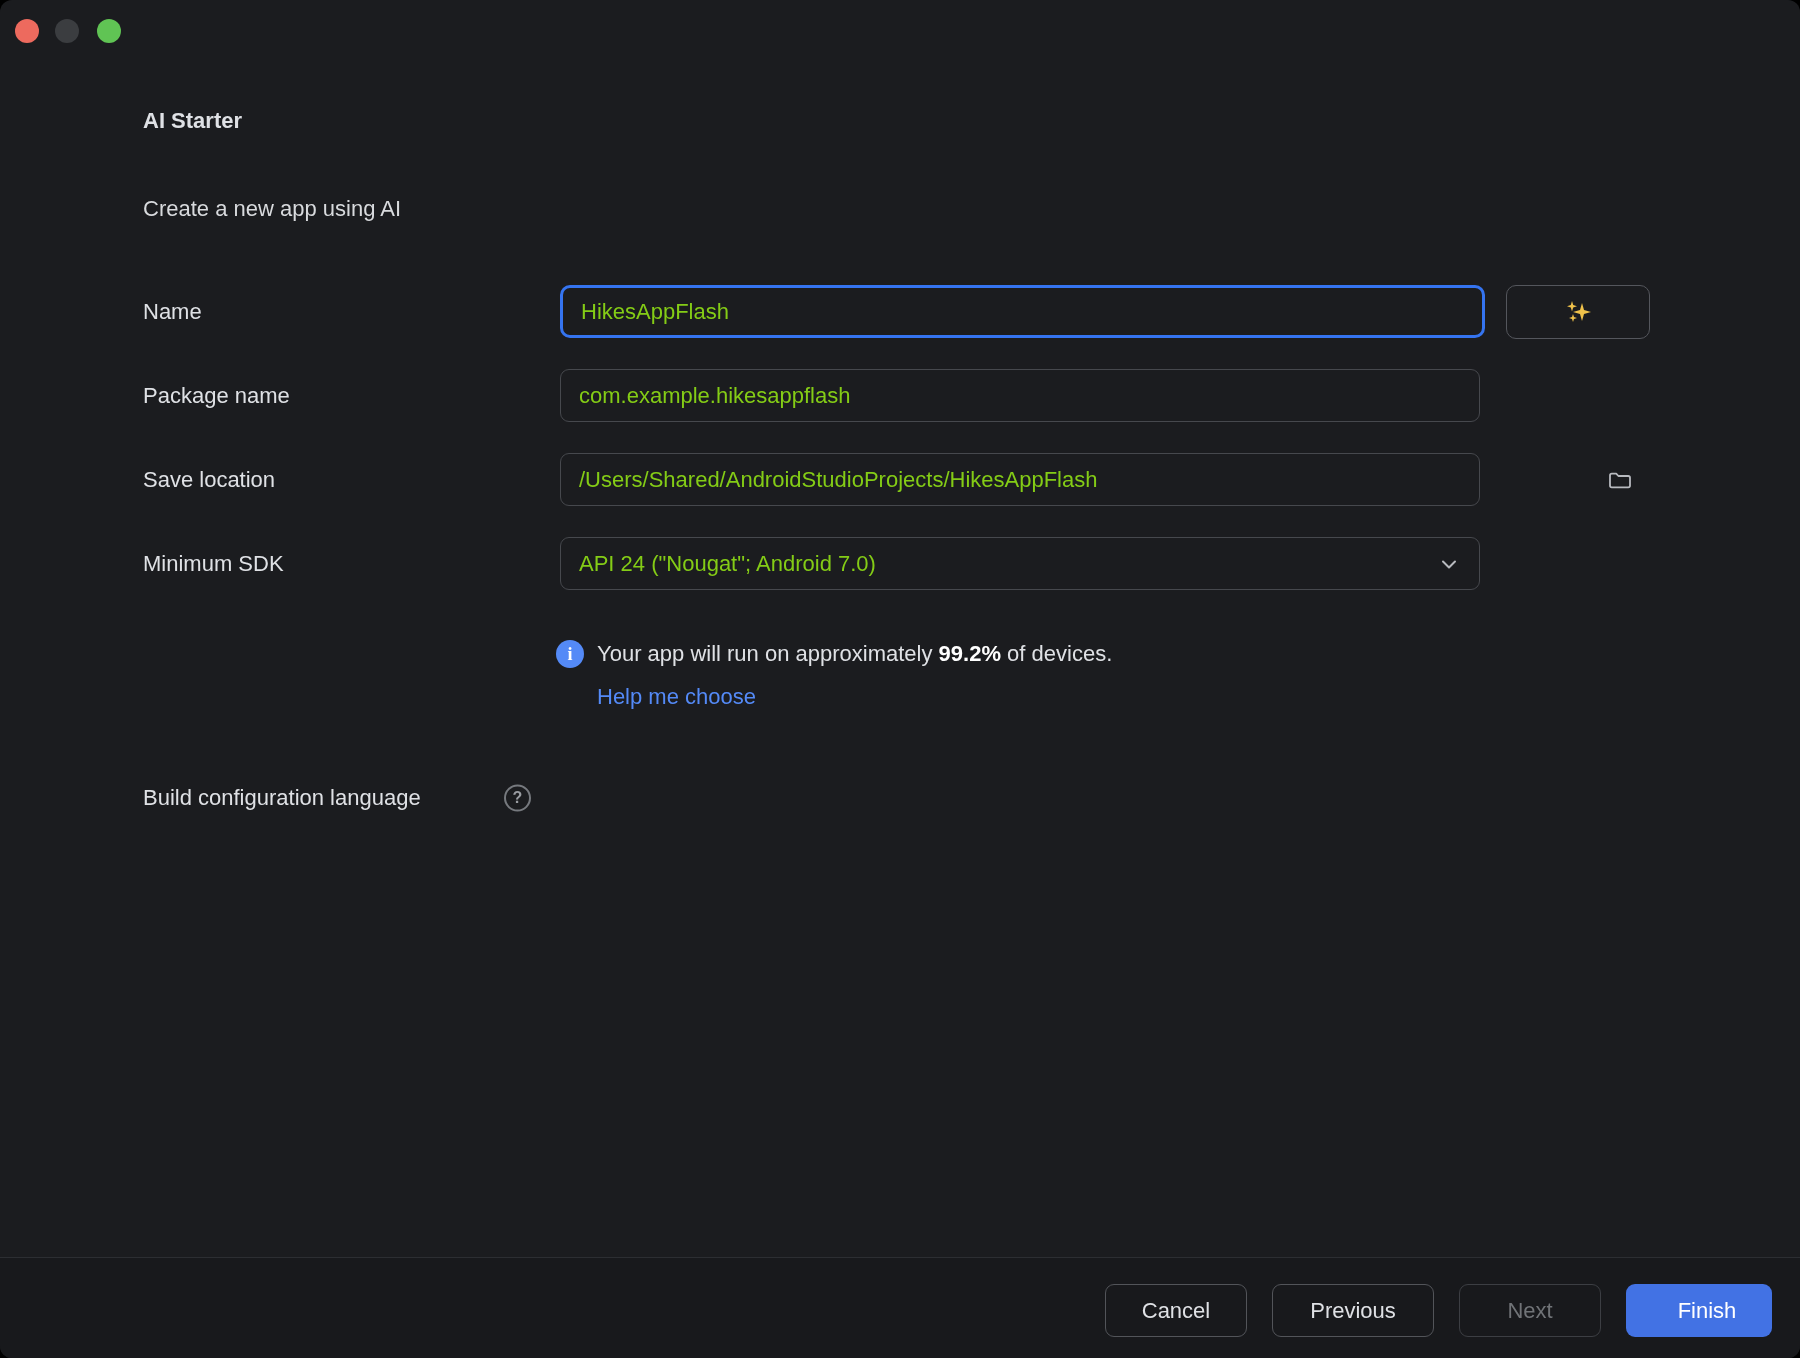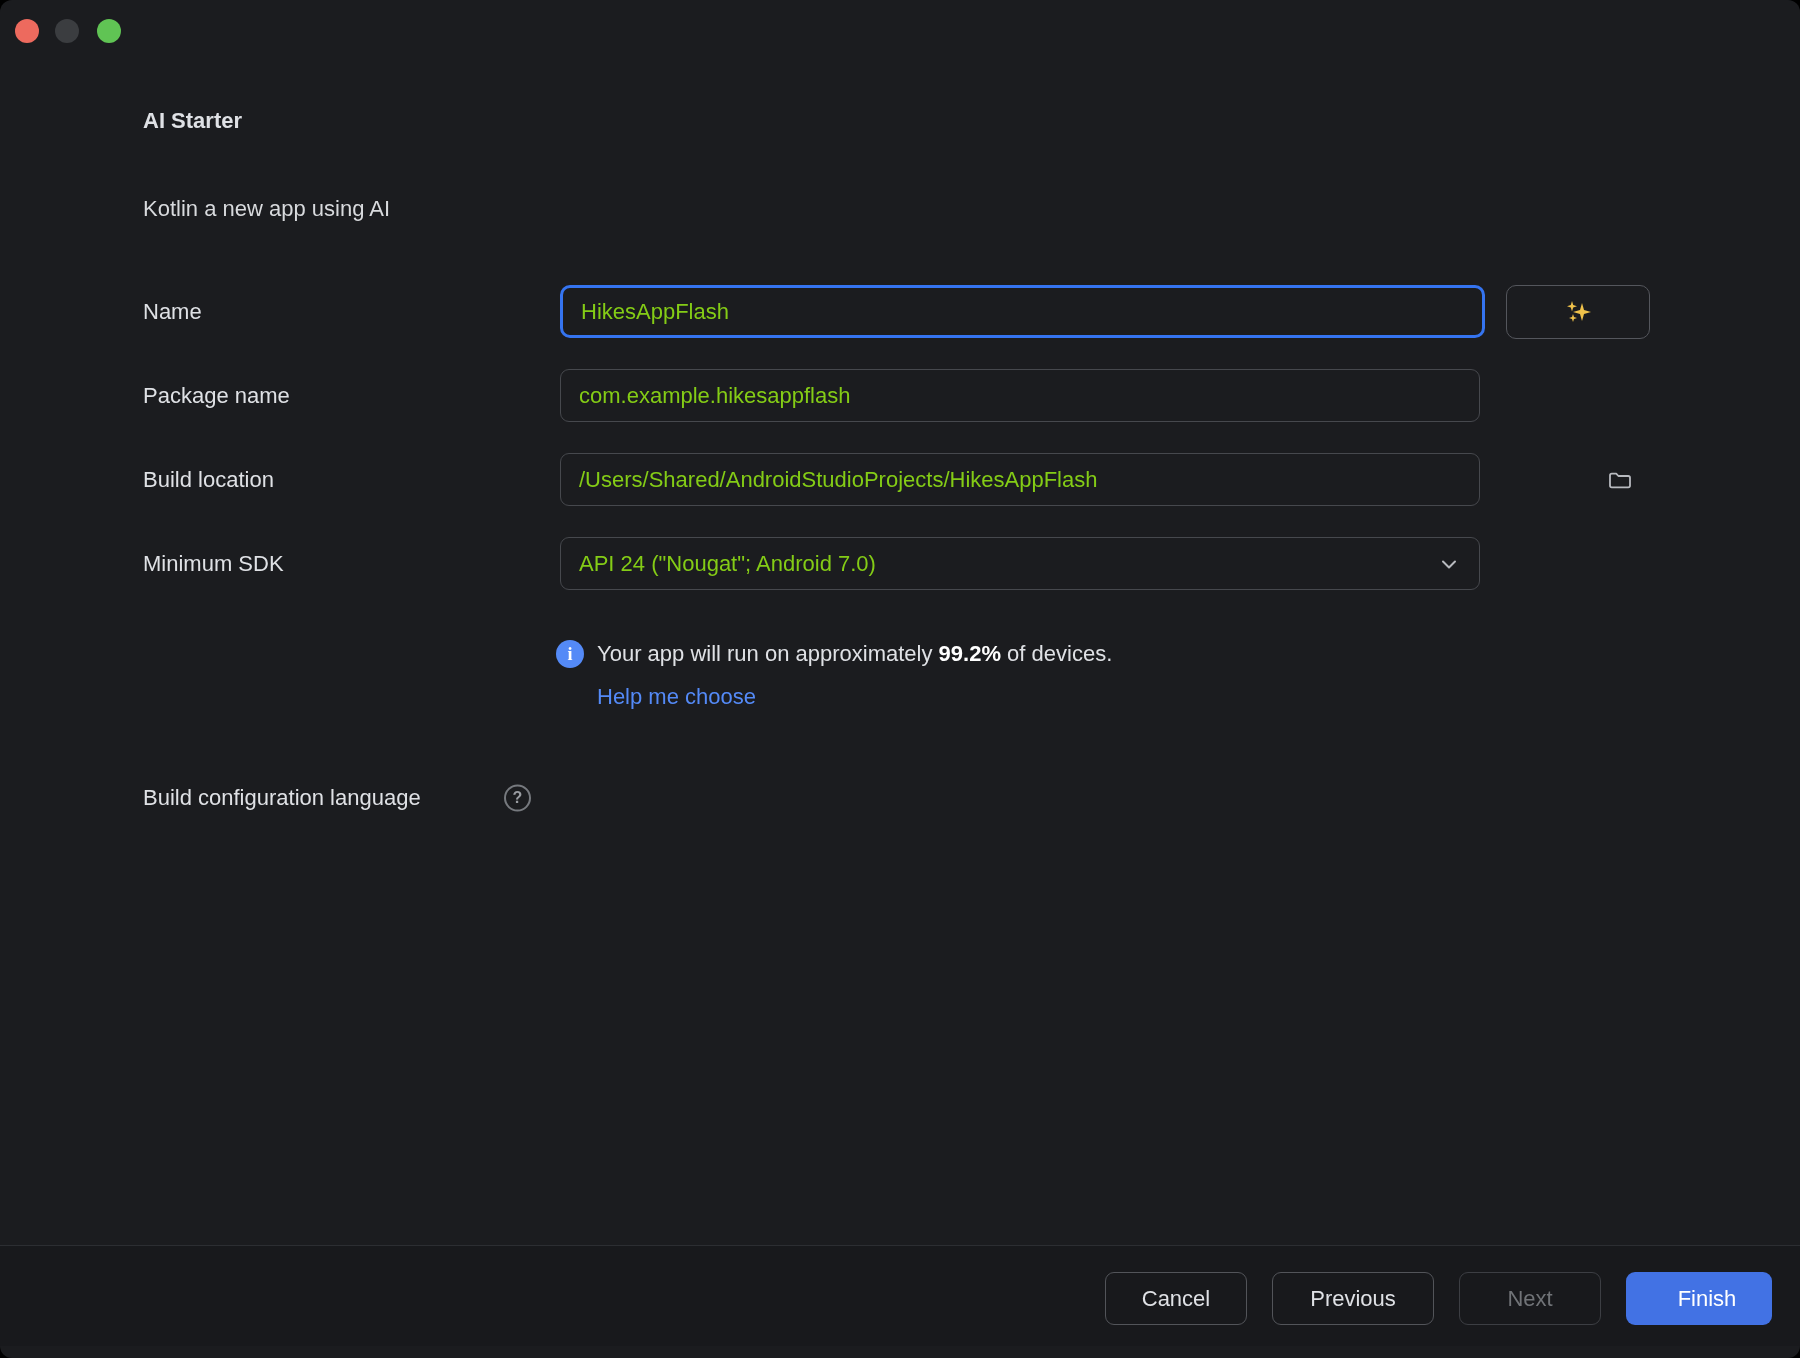--- a/index.html
+++ b/index.html
@@ -97,21 +97,21 @@
   .q-icon {
     position: absolute; left: 504px; top: 50%; transform: translateY(-50%);
     width: 27px; height: 27px; border-radius: 50%;
     border: 2px solid #76797e; color: #9a9da2;
     font-size: 16px; font-weight: 700;
     display: flex; align-items: center; justify-content: center;
   }
   .build-label { left: 143px; }
   
   .footer {
-    position: absolute; left: 0; right: 0; bottom: 12px; height: 101px;
+    position: absolute; left: 0; right: 0; bottom: 0; height: 101px;
     background: #18191c; border-top: 1px solid #2c2e32;
   }
   .btn {
     position: absolute; top: 26px; height: 53px;
     border-radius: 9px; font-size: 22px;
     background: transparent; border: 1.5px solid #525459; color: #dfe1e5;
     font-family: "Liberation Sans", "DejaVu Sans", sans-serif;
     cursor: pointer;
   }
   .btn-cancel   { left: 1105px; width: 142px; }
@@ -125,21 +125,21 @@
 
 <div class="window">
 
   <div class="titlebar">
     <div class="traffic red"></div>
     <div class="traffic yellow"></div>
     <div class="traffic green"></div>
   </div>
 
   <div class="section-title">AI Starter</div>
-  <div class="section-subtitle">Kotlin a new app using AI</div>
+  <div class="section-subtitle">Create a new app using AI</div>
 
   <div class="row" style="top:285px">
     <div class="row-label">Name</div>
     <input class="field name-w focused" style="top: 0px;" value="HikesAppFlash">
     <button class="sparkle-btn">
       <span>
         <svg width="34" height="34" viewBox="0 0 34 34">
           <path d="M21 8 L23 15 L30 17 L23 19 L21 26 L19 19 L12 17 L19 15 Z" fill="#f0c24b"></path>
           <path d="M11 6 L12.2 10 L16 11.2 L12.2 12.4 L11 16.4 L9.8 12.4 L6 11.2 L9.8 10 Z" fill="#f0c24b"></path>
           <path d="M12 19 L13 22 L16 23 L13 24 L12 27 L11 24 L8 23 L11 22 Z" fill="#f0c24b"></path>
@@ -147,21 +147,21 @@
       </span>
     </button>
   </div>
 
   <div class="row" style="top:369px">
     <div class="row-label">Package name</div>
     <input class="field wide" style="top: 0px;" value="com.example.hikesappflash">
   </div>
 
   <div class="row" style="top:453px">
-    <div class="row-label">Build location</div>
+    <div class="row-label">Save location</div>
     <input class="field wide with-icon" style="top: 0px;" value="/Users/Shared/AndroidStudioProjects/HikesAppFlash">
     <div class="trail-icon" style="right:166px">
       <svg width="28" height="28" viewBox="0 0 28 28" fill="none" stroke="#b8babf" stroke-width="1.8" stroke-linejoin="round">
         <path d="M4 9.5 C4 8.5 4.8 7.7 5.8 7.7 L10.2 7.7 L12.4 10 L22.2 10 C23.2 10 24 10.8 24 11.8 L24 19.5 C24 20.5 23.2 21.3 22.2 21.3 L5.8 21.3 C4.8 21.3 4 20.5 4 19.5 Z"></path>
       </svg>
     </div>
   </div>
 
   <div class="row" style="top:537px">
     <div class="row-label">Minimum SDK</div>

